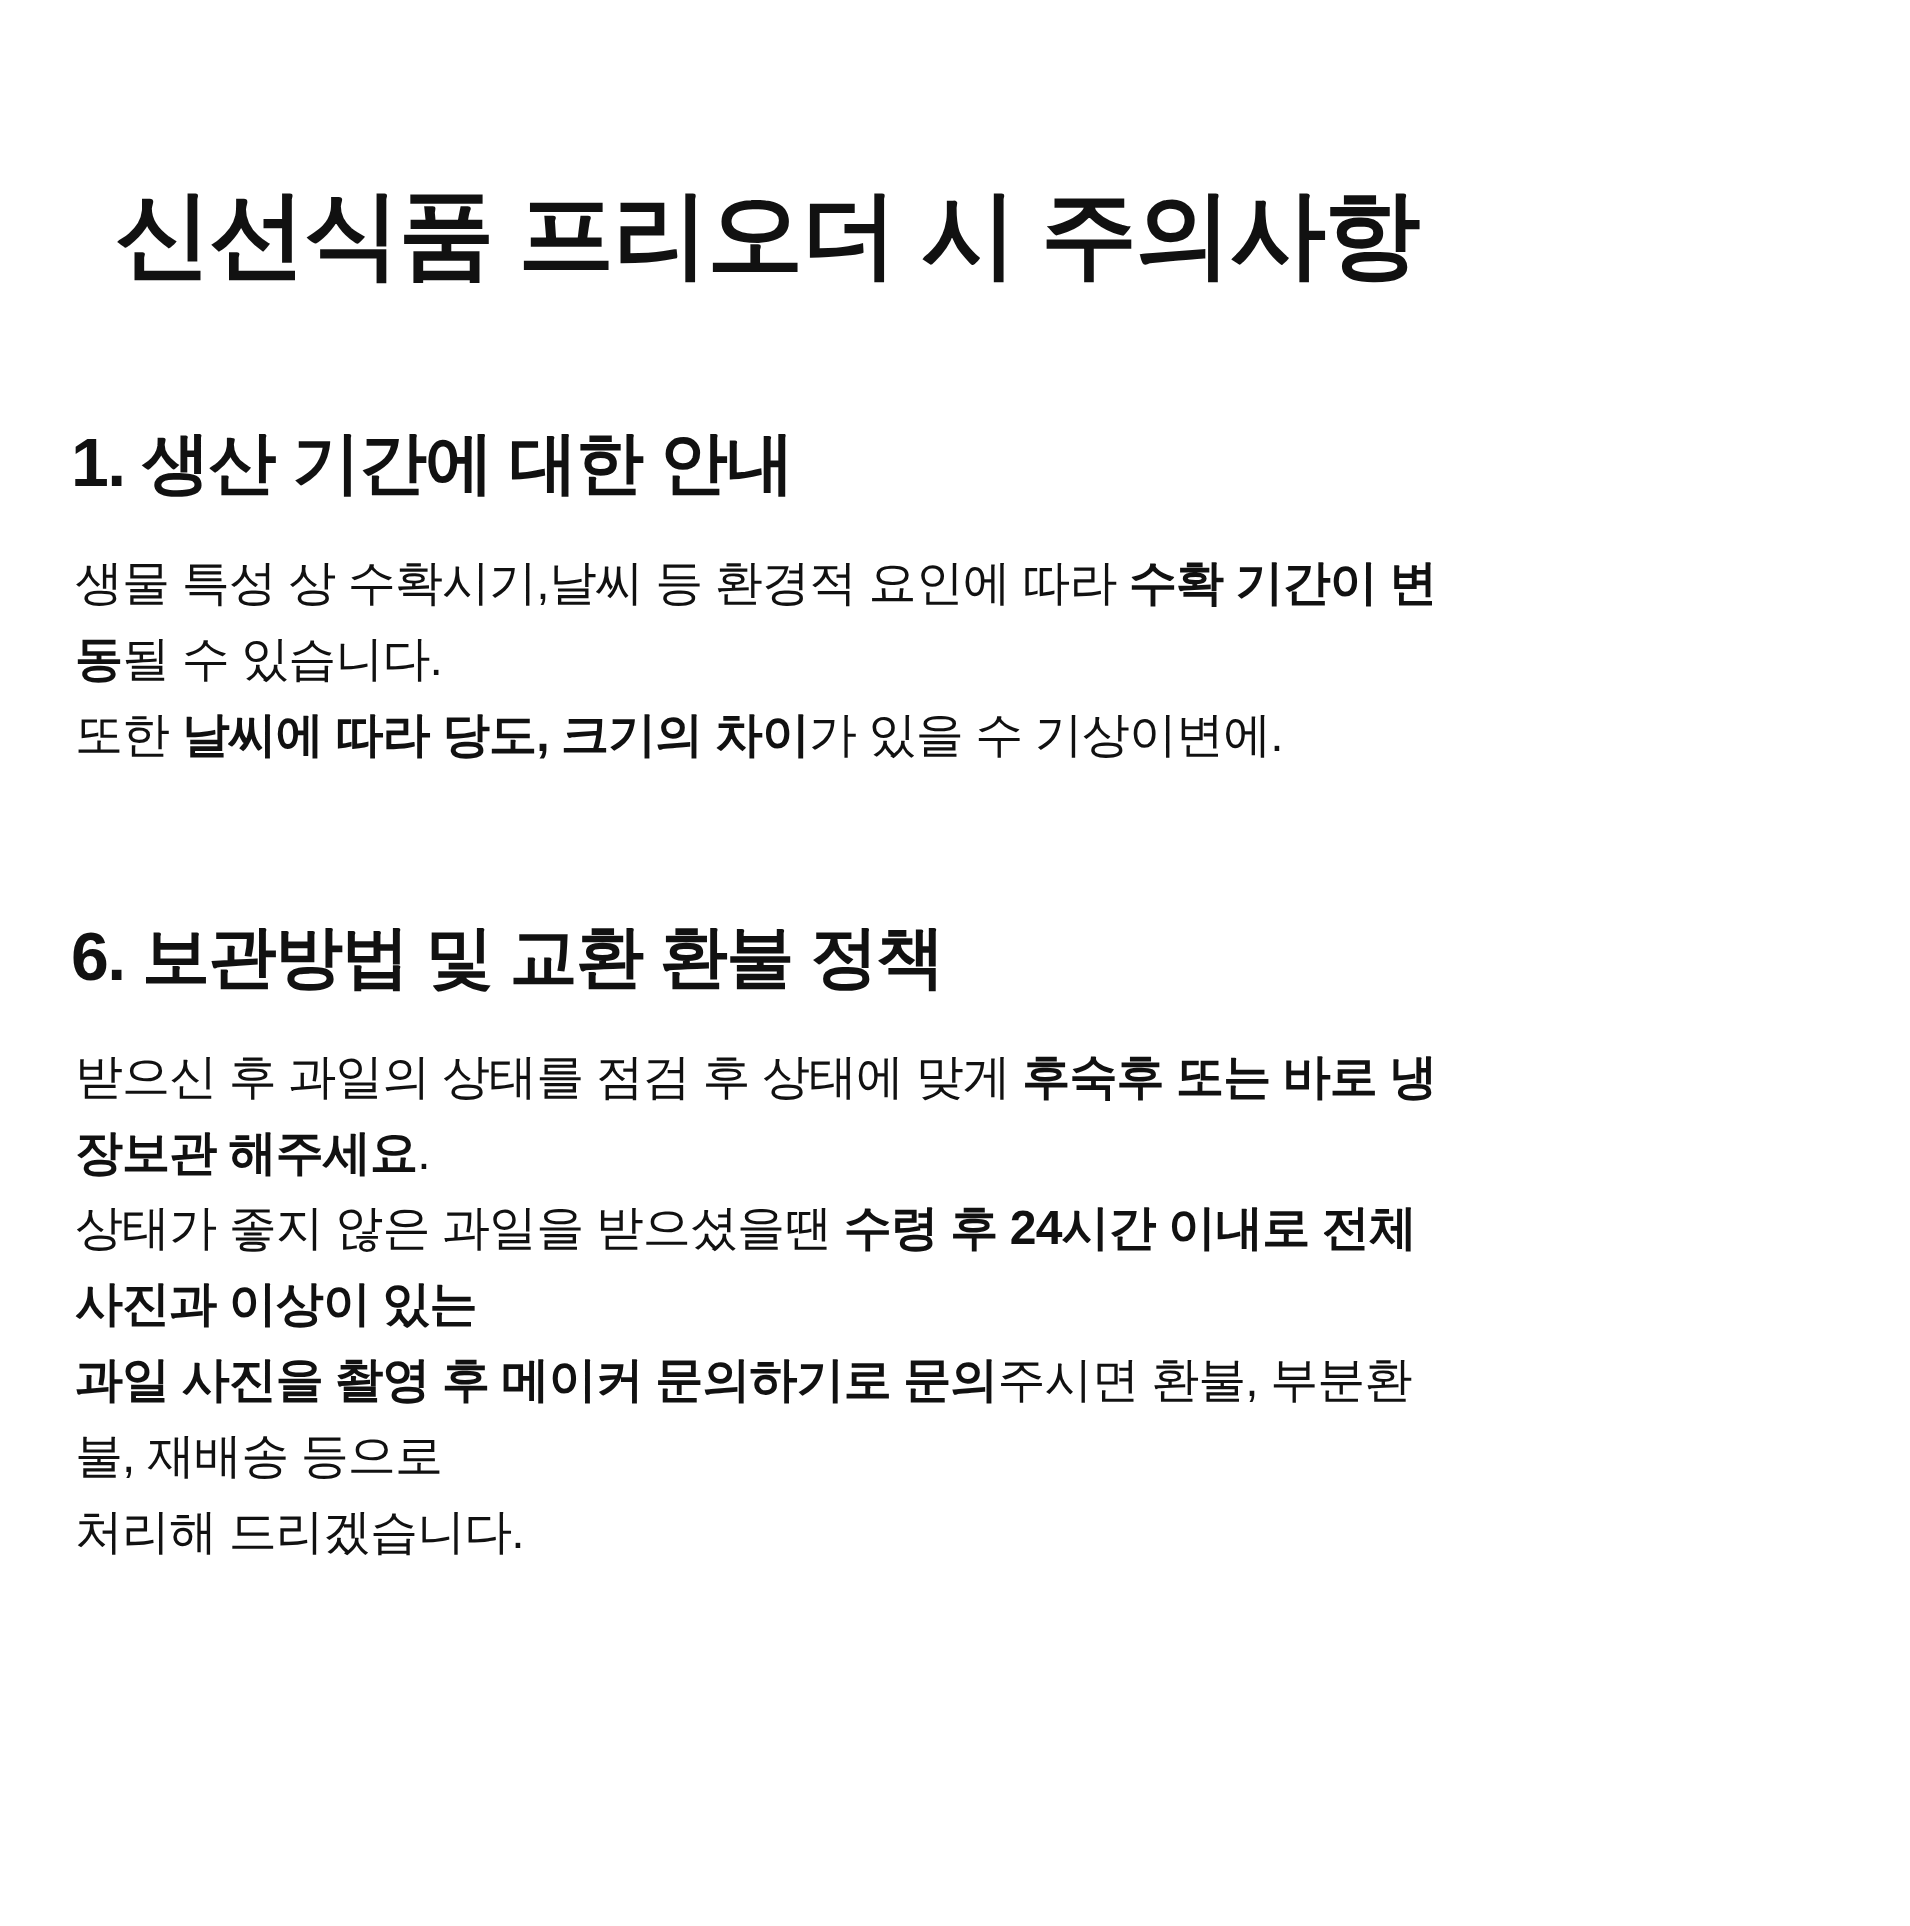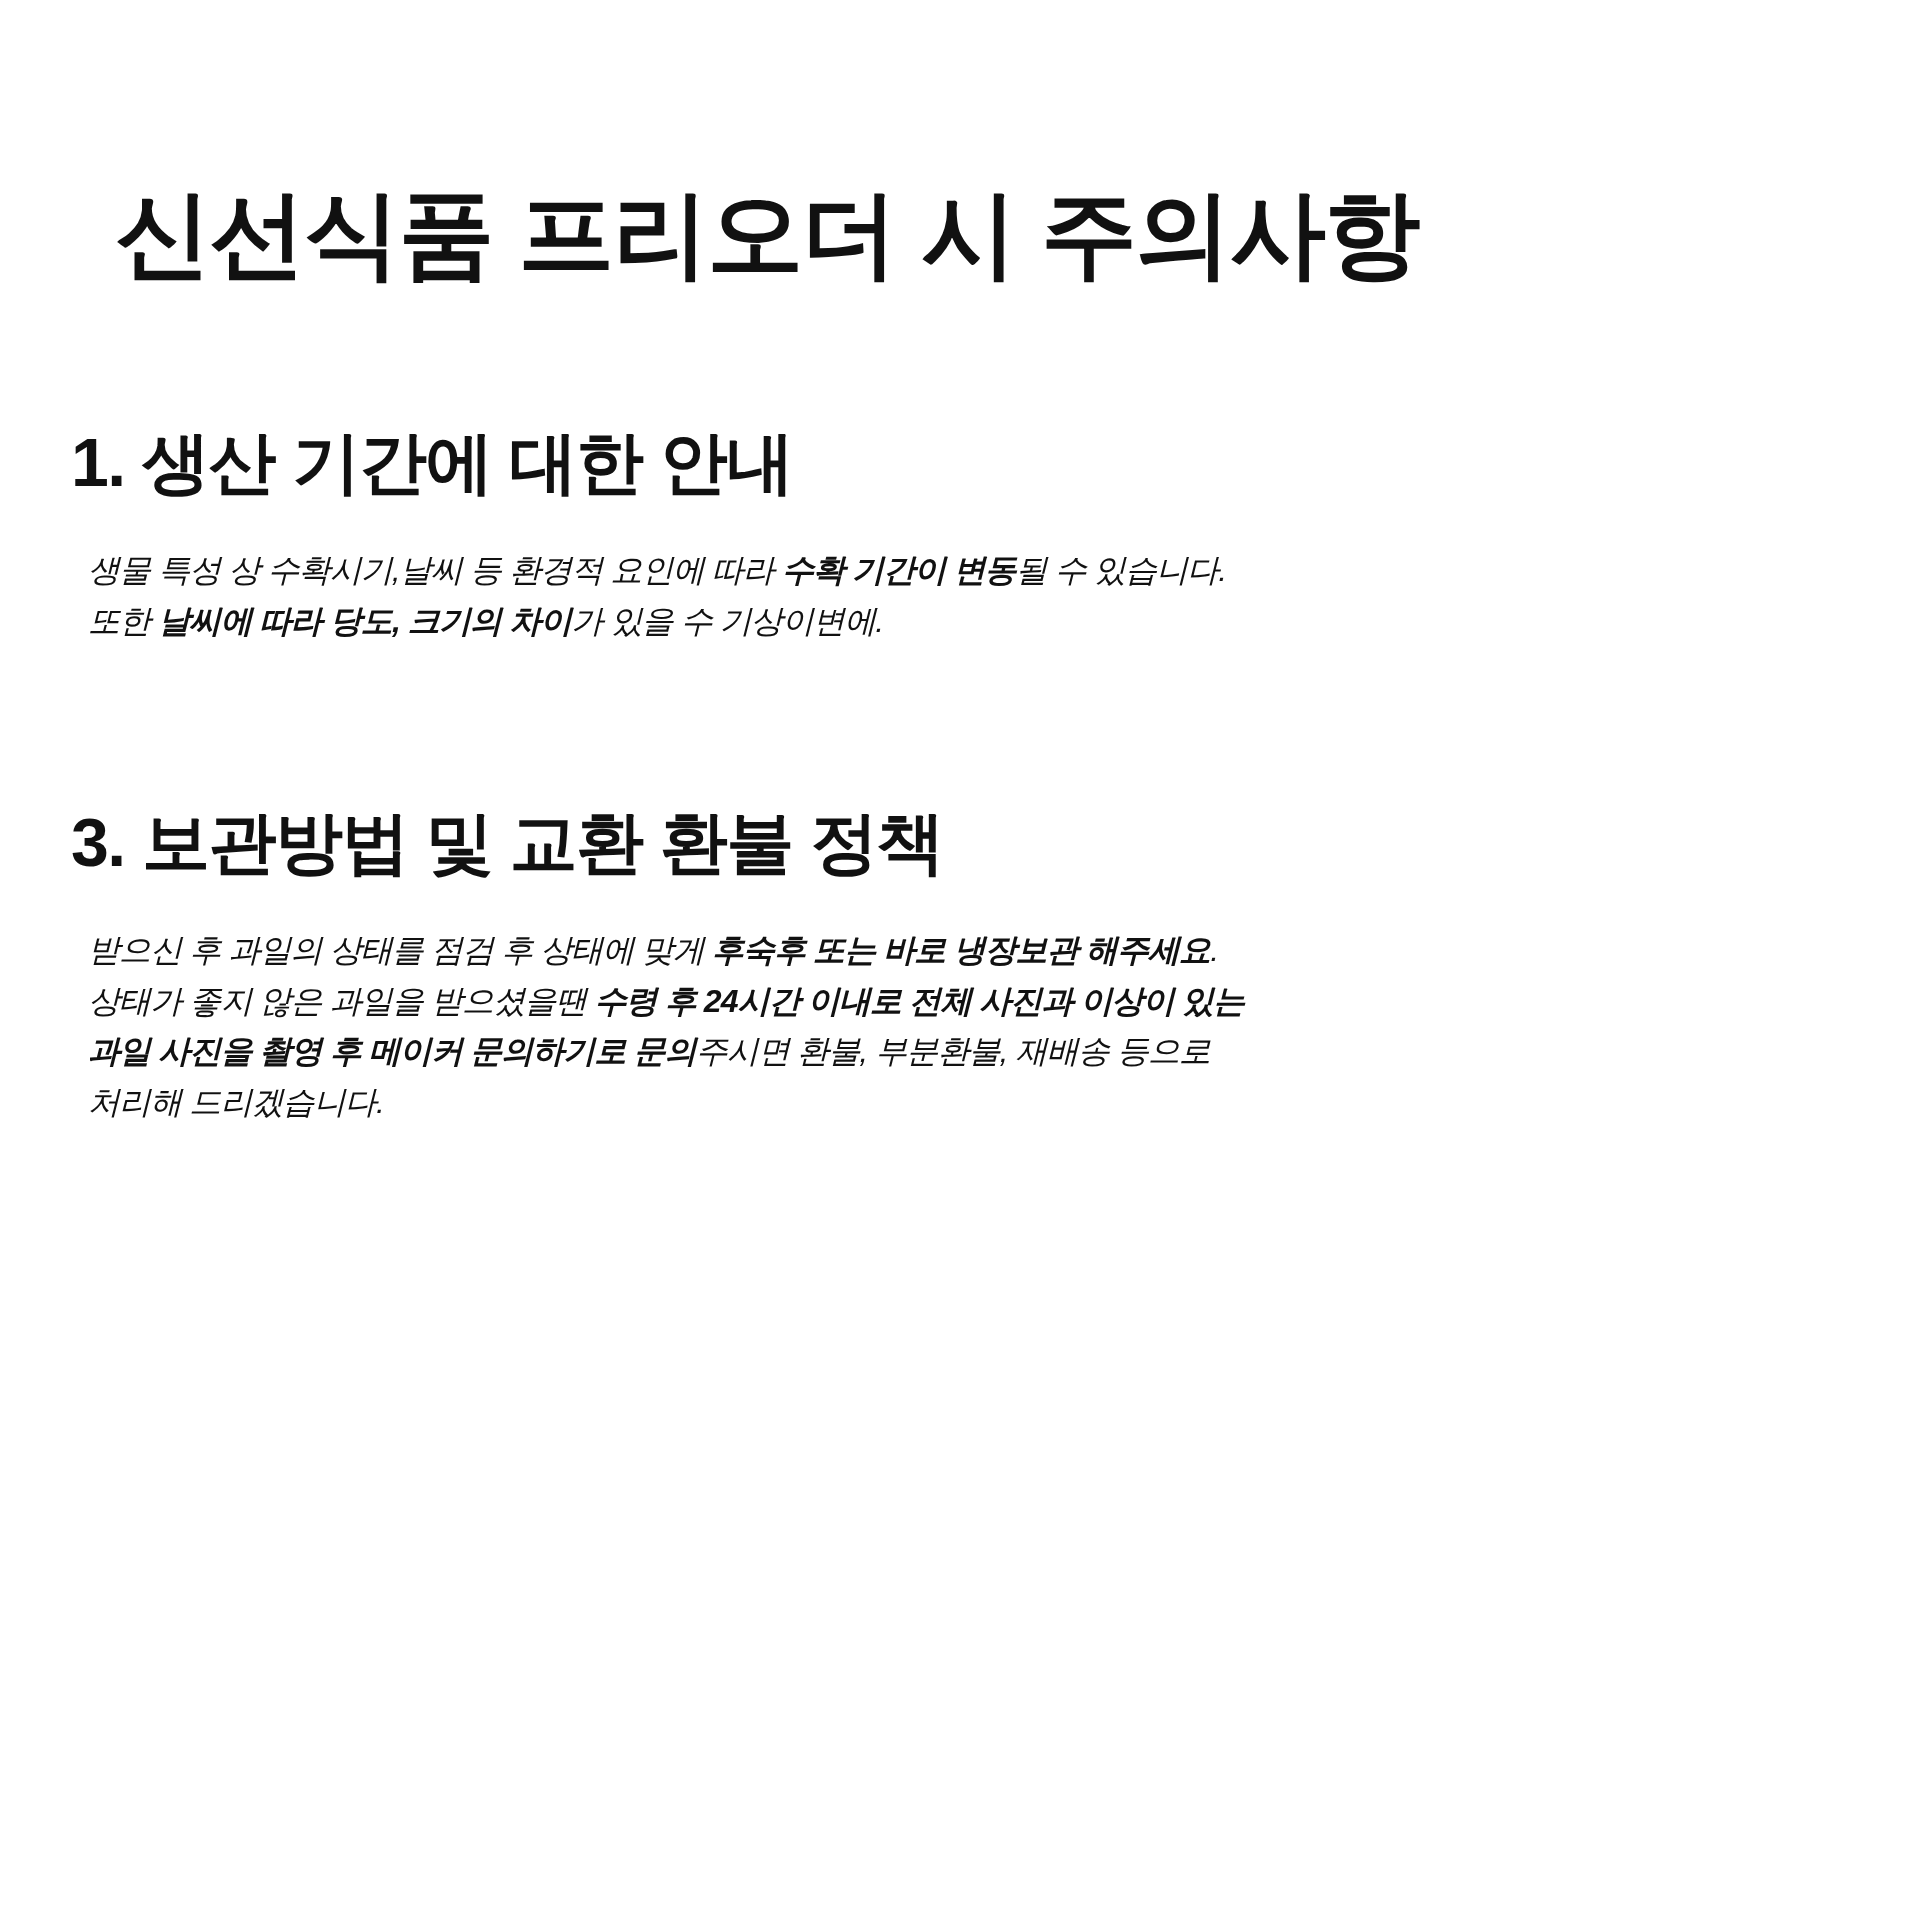--- a/index.html
+++ b/index.html
@@ -40,27 +40,26 @@
 
   .section-heading {
     font-size: 68px;
     font-weight: 700;
     letter-spacing: -1.5px;
     line-height: 1.25;
     margin: 0 0 40px 0;
     color: #111111;
   }
   .section-body {
-    font-size: 32px;
+    font-size: 48px;
     font-weight: 400;
     line-height: 1.58;
     letter-spacing: -0.9px;
     color: #111111;
-    margin: 17px;
-    font-style: italic;
+    margin: 4px;
   }
   .section-body b {
     font-weight: 700;
   }
   .para {
     display: block;
   }
 </style>
 </head>
 <body>
@@ -72,21 +71,21 @@
   <div class="section section-1">
     <h2 class="section-heading">1. 생산 기간에 대한 안내</h2>
     <p class="section-body">
         <span class="para"><span>생물 특성 상 수확시기,날씨 등 환경적 요인에 따라 </span><b>수확 기간이 변동</b><span>될 수 있습니다.</span></span>
         <span class="para"><span>또한 </span><b>날씨에 따라 당도, 크기의 차이</b><span>가 있을 수 기상이변에.</span></span>
       </p>
   </div>
 
 
   <div class="section section-3">
-    <h2 class="section-heading">3. 보관방법 및 교환 환불 정책</h2>
+    <h2 class="section-heading">6. 보관방법 및 교환 환불 정책</h2>
     <p class="section-body">
         <span class="para"><span>받으신 후 과일의 상태를 점검 후 상태에 맞게 </span><b>후숙후 또는 바로 냉장보관 해주세요</b><span>.</span></span>
         <span class="para"><span>상태가 좋지 않은 과일을 받으셨을땐 </span><b>수령 후 24시간 이내로 전체 사진과 이상이 있는</b></span>
         <span class="para"><b>과일 사진을 촬영 후 메이커 문의하기로 문의</b><span>주시면 환불, 부분환불, 재배송 등으로</span></span>
         <span class="para"><span>처리해 드리겠습니다.</span></span>
       </p>
   </div>
 
 </div>
 

